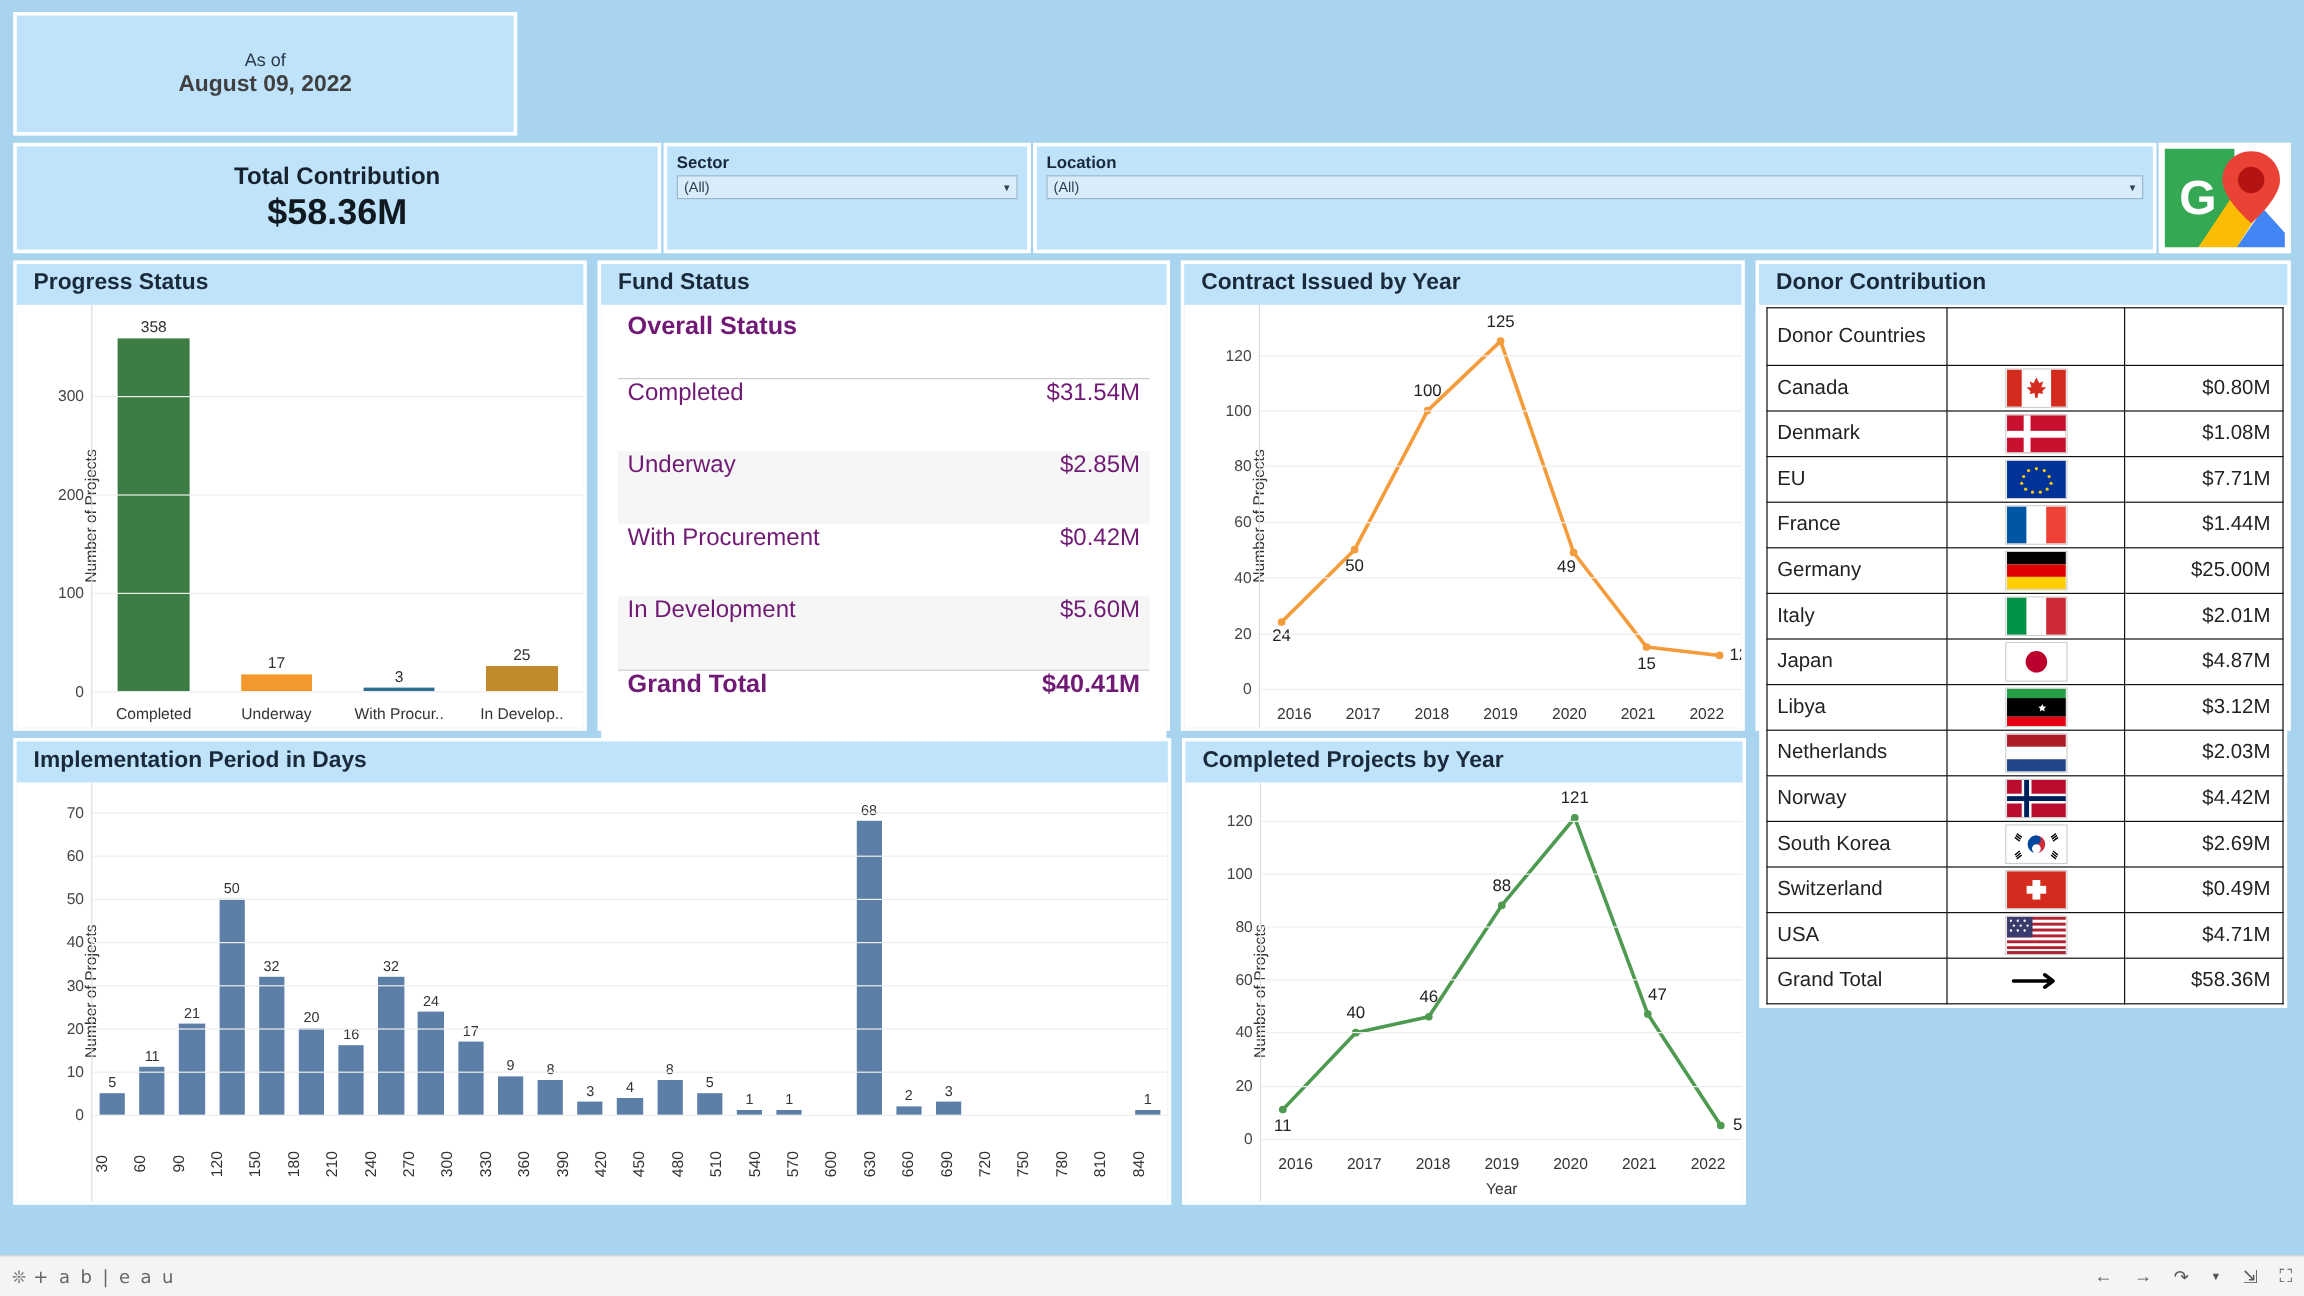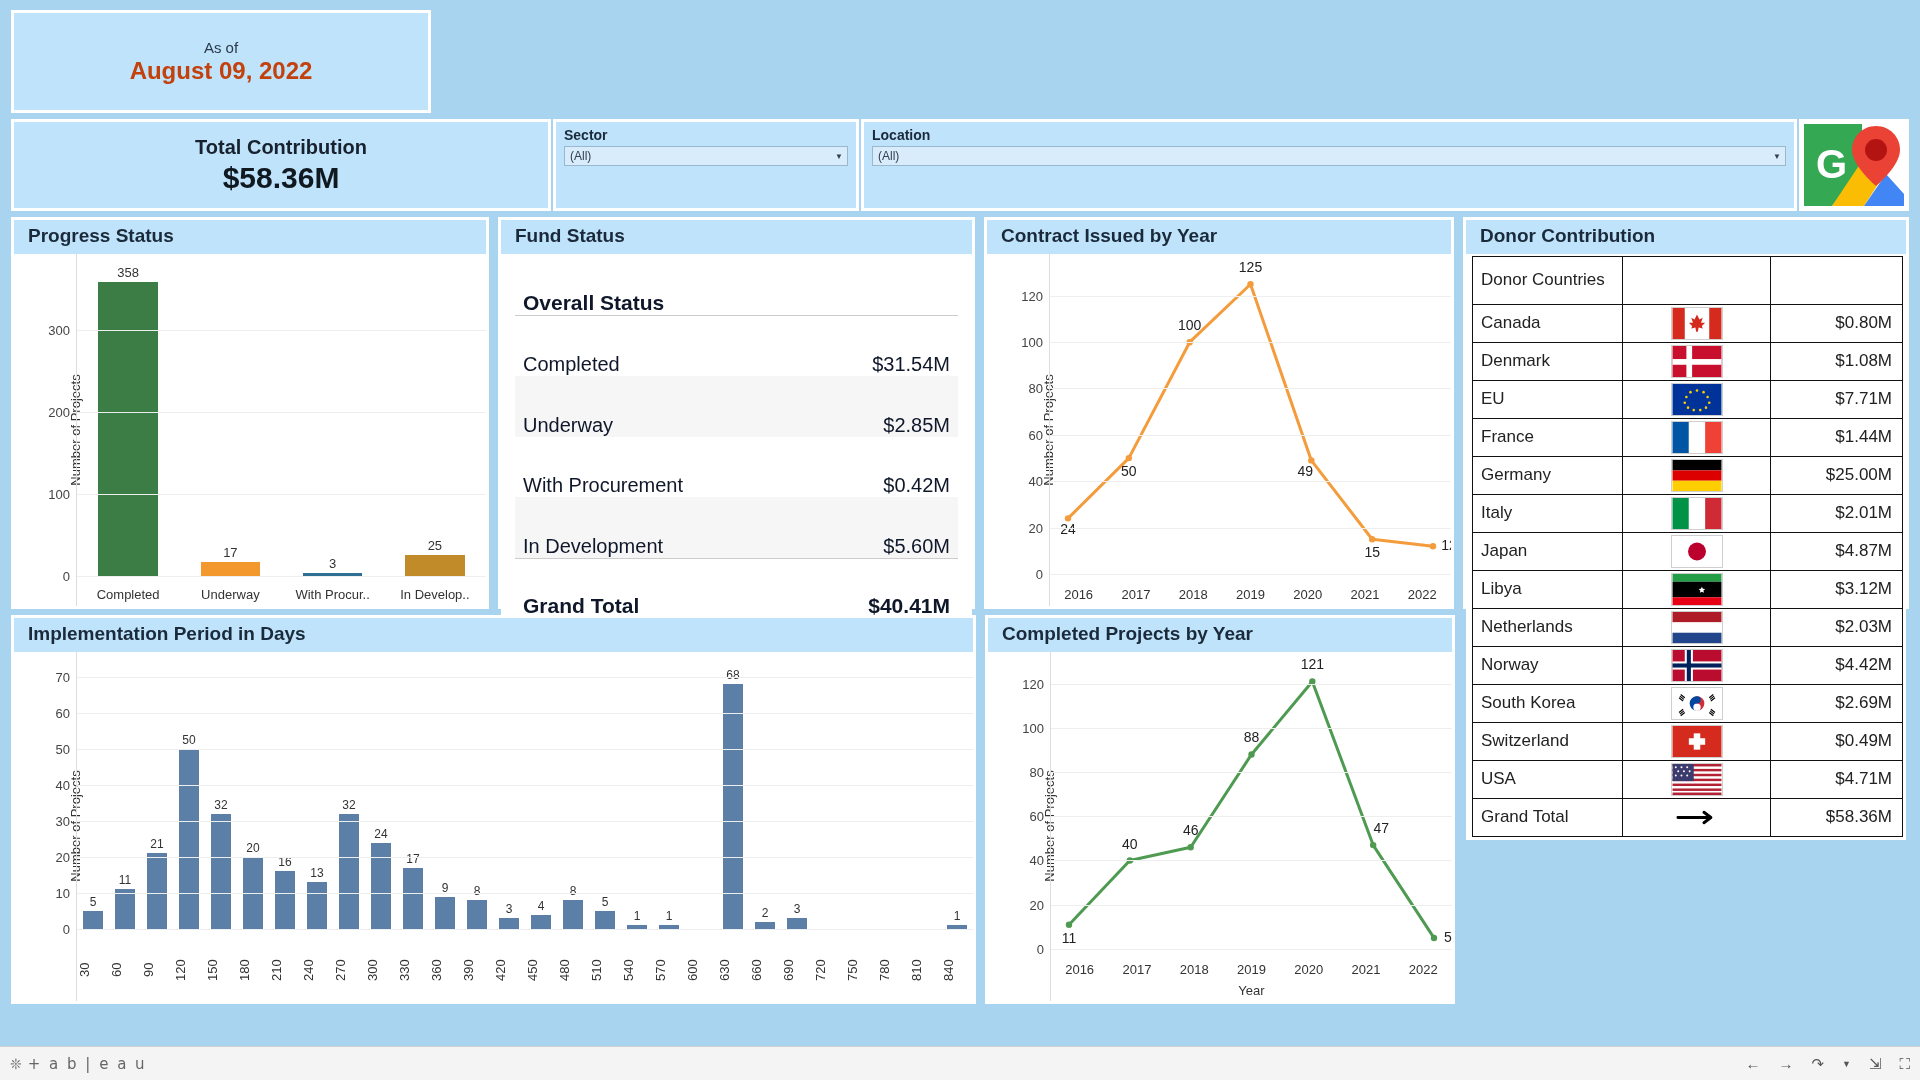--- a/index.html
+++ b/index.html
@@ -23,21 +23,21 @@
   .title-box {
     flex:1; background:#bfe3fb; border:3px solid #fff;
     display:flex; align-items:center; justify-content:center;
   }
   .dash-title { font-size:31px; font-weight:bold; color:#101820; letter-spacing:.2px; }
   .asof-box {
     width:420px; background:#bfe3fb; border:3px solid #fff;
     display:flex; flex-direction:column; align-items:center; justify-content:center;
   }
   .asof-label { font-size:15px; color:#2a3a4a; }
-  .asof-date { font-size:24px; font-weight:bold; color:#c2410c; margin-top:1px; }
+  .asof-date { font-size:19px; font-weight:bold; color:#404040; margin-top:1px; }
 
   
   .row2 { display:flex; height:98px; padding:6px 11px 0 11px; gap:2px; }
   .kpi-box {
     width:540px; background:#bfe3fb; border:3px solid #fff;
     display:flex; flex-direction:column; align-items:center; justify-content:center;
   }
   .kpi-label { font-size:20px; color:#17222e; font-weight:bold; }
   .kpi-value { font-size:30px; font-weight:bold; color:#101820; margin-top:2px; }
   .filter-box { background:#bfe3fb; border:3px solid #fff; padding:5px 8px 0 8px; }
@@ -75,21 +75,21 @@
   .gridline { position:absolute; left:0; right:0; height:1px; background:#eee; }
   .bargroup { position:absolute; left:0; right:0; bottom:30px; top:10px; display:flex; align-items:flex-end; }
   .bcell { flex:1; display:flex; flex-direction:column; align-items:center; justify-content:flex-end; height:100%; }
   .blabel { font-size:13px; color:#333; margin-bottom:2px; }
   .bar { width:58%; }
   .xlabels { position:absolute; left:0; right:0; bottom:4px; display:flex; }
   .xlab { flex:1; text-align:center; font-size:13px; color:#333; white-space:nowrap; overflow:hidden; }
 
   
   .fund-table { background:#fff; flex:1; padding:6px 14px 0 14px; }
-  .fund-row { display:flex; justify-content:space-between; align-items:flex-end; height:60.5px; font-size:20px; color:#0f172a; padding:0 8px; }
+  .fund-row { display:flex; justify-content:space-between; align-items:flex-start; height:60.5px; font-size:20px; color:#701a75; padding:0 8px; }
   .fund-row.head { font-weight:bold; border-bottom:1px solid #ccc; height:56px; font-size:21px; }
   .fund-row.alt { background:#f6f6f6; }
   .fund-row.total { font-weight:bold; border-top:1px solid #ccc; font-size:21px; }
 
   
   .linechart { background:#fff; flex:1; position:relative; }
 
   
   .donor-body { background:#fff; flex:1; padding:2px 3px 3px 6px; }
   .dtable { width:100%; border-collapse:collapse; table-layout:fixed; }
@@ -511,24 +511,20 @@
                   <div class="blabel" style="font-size: 12px;">32</div>
                   <div class="bar" style="width: 64%; height: 115.288px; background: rgb(91, 127, 166);"></div>
                 </div>
                 <div class="bcell">
                   <div class="blabel" style="font-size: 12px;">20</div>
                   <div class="bar" style="width: 64%; height: 72.0548px; background: rgb(91, 127, 166);"></div>
                 </div>
                 <div class="bcell">
                   <div class="blabel" style="font-size: 12px;">16</div>
                   <div class="bar" style="width: 64%; height: 57.6438px; background: rgb(91, 127, 166);"></div>
-                </div>
-                <div class="bcell">
-                  <div class="blabel" style="font-size: 12px;">13</div>
-                  <div class="bar" style="width: 64%; height: 46.8356px; background: rgb(91, 127, 166);"></div>
                 </div>
                 <div class="bcell">
                   <div class="blabel" style="font-size: 12px;">32</div>
                   <div class="bar" style="width: 64%; height: 115.288px; background: rgb(91, 127, 166);"></div>
                 </div>
                 <div class="bcell">
                   <div class="blabel" style="font-size: 12px;">24</div>
                   <div class="bar" style="width: 64%; height: 86.4658px; background: rgb(91, 127, 166);"></div>
                 </div>
                 <div class="bcell">

